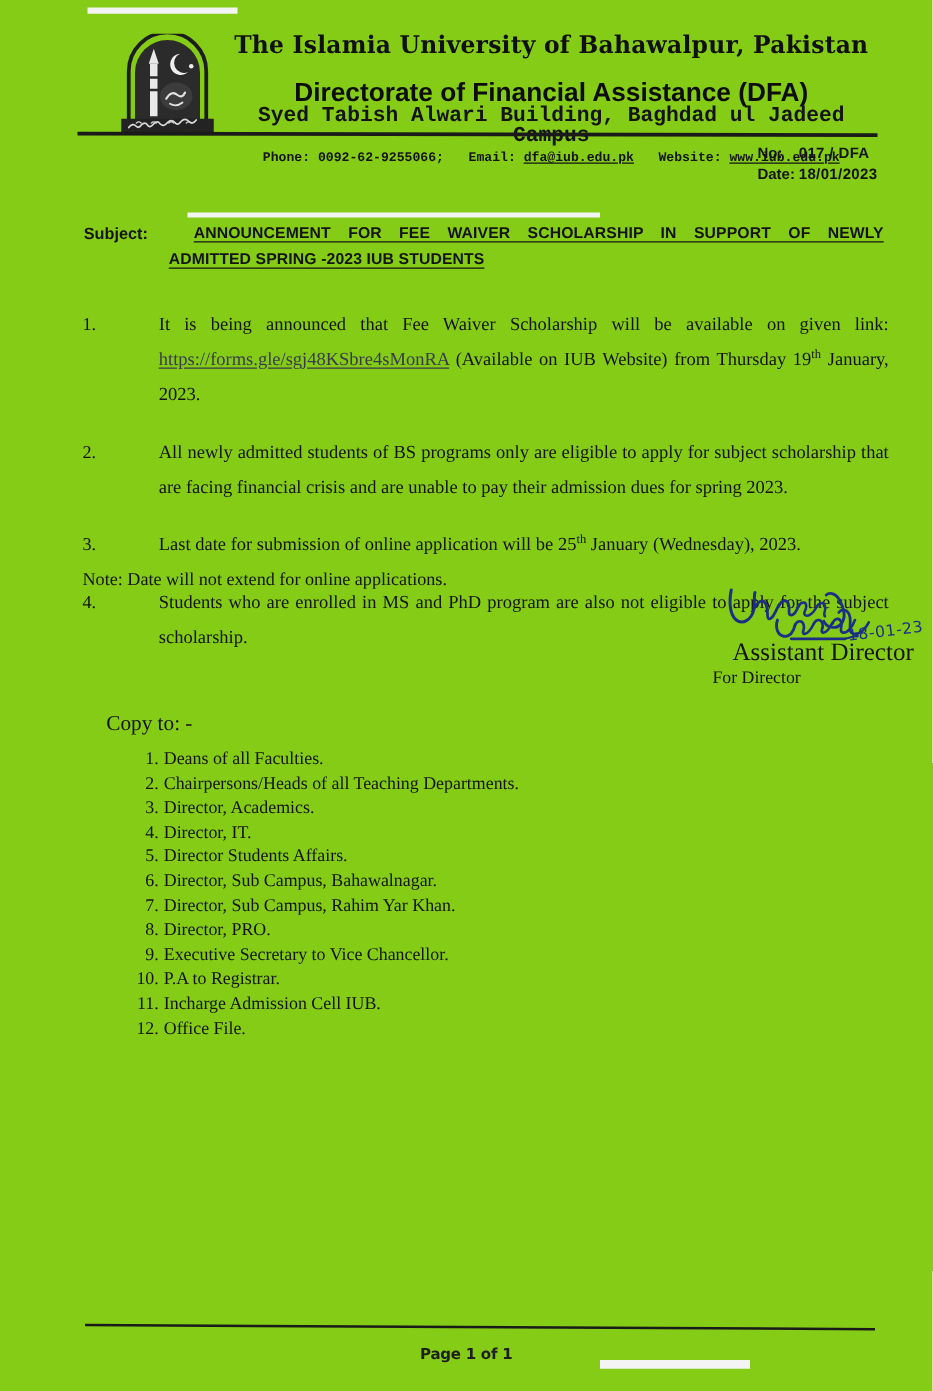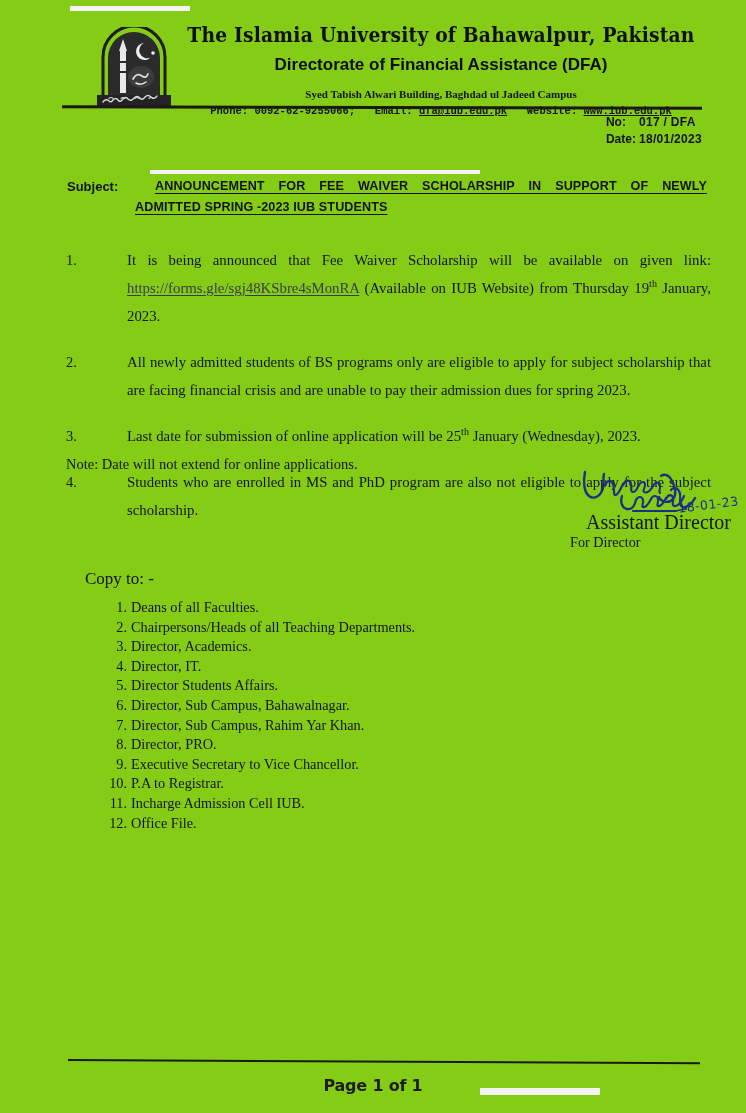--- a/index.html
+++ b/index.html
@@ -47,32 +47,32 @@
     font-size: 19.5px;
     letter-spacing: 0.2px;
     line-height: 23px;
     color: #101010;
     white-space: nowrap;
     transform: scaleX(0.96);
   }
   .dept-name {
     font-family: "Liberation Sans", "DejaVu Sans", sans-serif;
     font-weight: bold;
-    font-size: 17px;
+    font-size: 21px;
     line-height: 21px;
     color: #0d0d0d;
-    margin-top: 7px;
+    margin-top: 17px;
   }
   .addr-line {
-    font-family: Liberation Serif, serif;
-    font-weight: bold;
-    font-size: 11px;
+    font-family: Liberation Mono, monospace;
+    font-weight: bold;
+    font-size: 17px;
     line-height: 16px;
     color: #141414;
-    margin-top: 11px;
+    margin-top: 1px;
   }
   .contact-line {
     font-family: Liberation Mono, monospace;
     font-weight: bold;
     font-size: 10.5px;
     line-height: 14px;
     color: #141414;
     margin-top: 2px;
   }
   .contact-line .u { text-decoration: underline; }
@@ -260,21 +260,21 @@
     transform-origin: left center;
   }
   .footer-text {
     position: absolute;
     left: 0;
     top: 1076px;
     width: 746px;
     text-align: center;
     font-family: "DejaVu Sans", "Liberation Sans", sans-serif;
     font-weight: bold;
-    font-size: 16px;
+    font-size: 12px;
     color: #1e1e1e;
     letter-spacing: -0.2px;
   }
 
   
   .speckle {
     position: absolute;
     background: #f4f4f4;
     pointer-events: none;
   }

